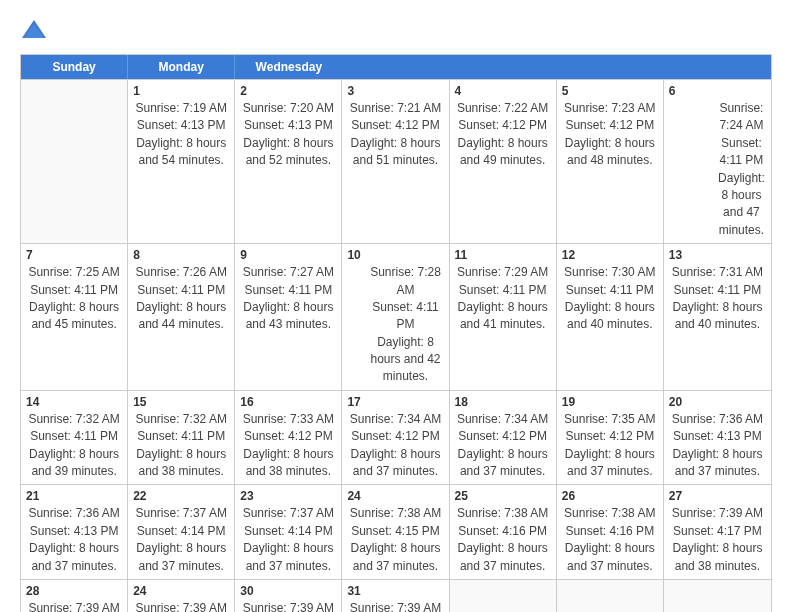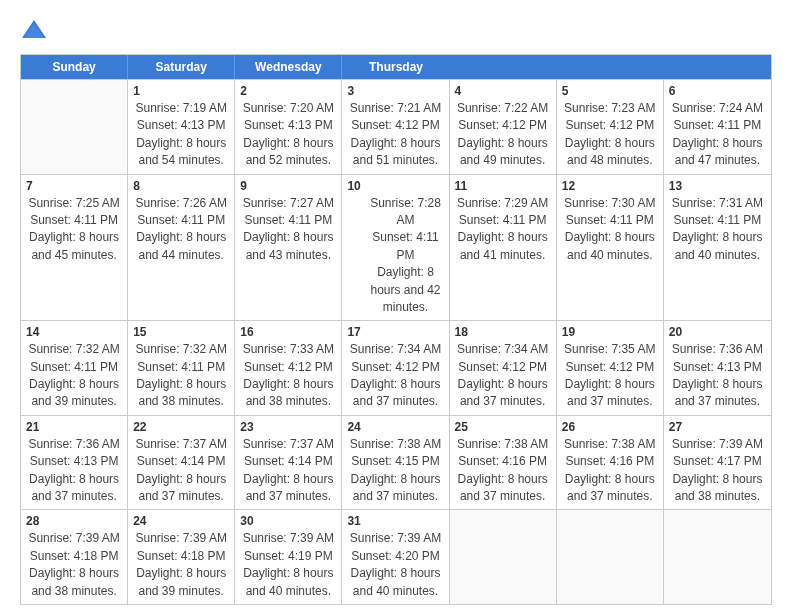--- a/index.html
+++ b/index.html
@@ -132,23 +132,22 @@
       </div>
     </div>
     <div class="title-block">
       <div class="month-title"></div>
       <div class="subtitle"></div>
     </div>
   </div>
   <div class="calendar">
     <div class="cal-header-row">
     <div class="cal-header-cell">Sunday</div>
-        <div class="cal-header-cell">Saturday</div>
+        <div class="cal-header-cell">Monday</div>
         <div class="cal-header-cell">Wednesday</div>
-        <div class="cal-header-cell">Thursday</div>
       </div>
     <div class="cal-body">
     <div class="cal-row">
           <div class="cal-cell empty"></div>
           <div class="cal-cell">
             <div class="day-num">1</div>
             <div class="day-info" style="white-space: pre-line;">Sunrise: 7:19 AM
 Sunset: 4:13 PM
 Daylight: 8 hours and 54 minutes.</div>
           </div>
@@ -171,21 +170,21 @@
 Daylight: 8 hours and 49 minutes.</div>
           </div>
           <div class="cal-cell">
             <div class="day-num">5</div>
             <div class="day-info" style="white-space: pre-line;">Sunrise: 7:23 AM
 Sunset: 4:12 PM
 Daylight: 8 hours and 48 minutes.</div>
           </div>
           <div class="cal-cell">
             <div class="day-num">6</div>
-            <div class="day-info" style="white-space: pre-line;">Sunrise: 7:24 AM
+            <div class="day-info" style="white-space: pre-line; margin-left: 48px;">Sunrise: 7:24 AM
 Sunset: 4:11 PM
 Daylight: 8 hours and 47 minutes.</div>
           </div>
         </div>
         <div class="cal-row">
           <div class="cal-cell">
             <div class="day-num">7</div>
             <div class="day-info" style="white-space: pre-line;">Sunrise: 7:25 AM
 Sunset: 4:11 PM
 Daylight: 8 hours and 45 minutes.</div>

